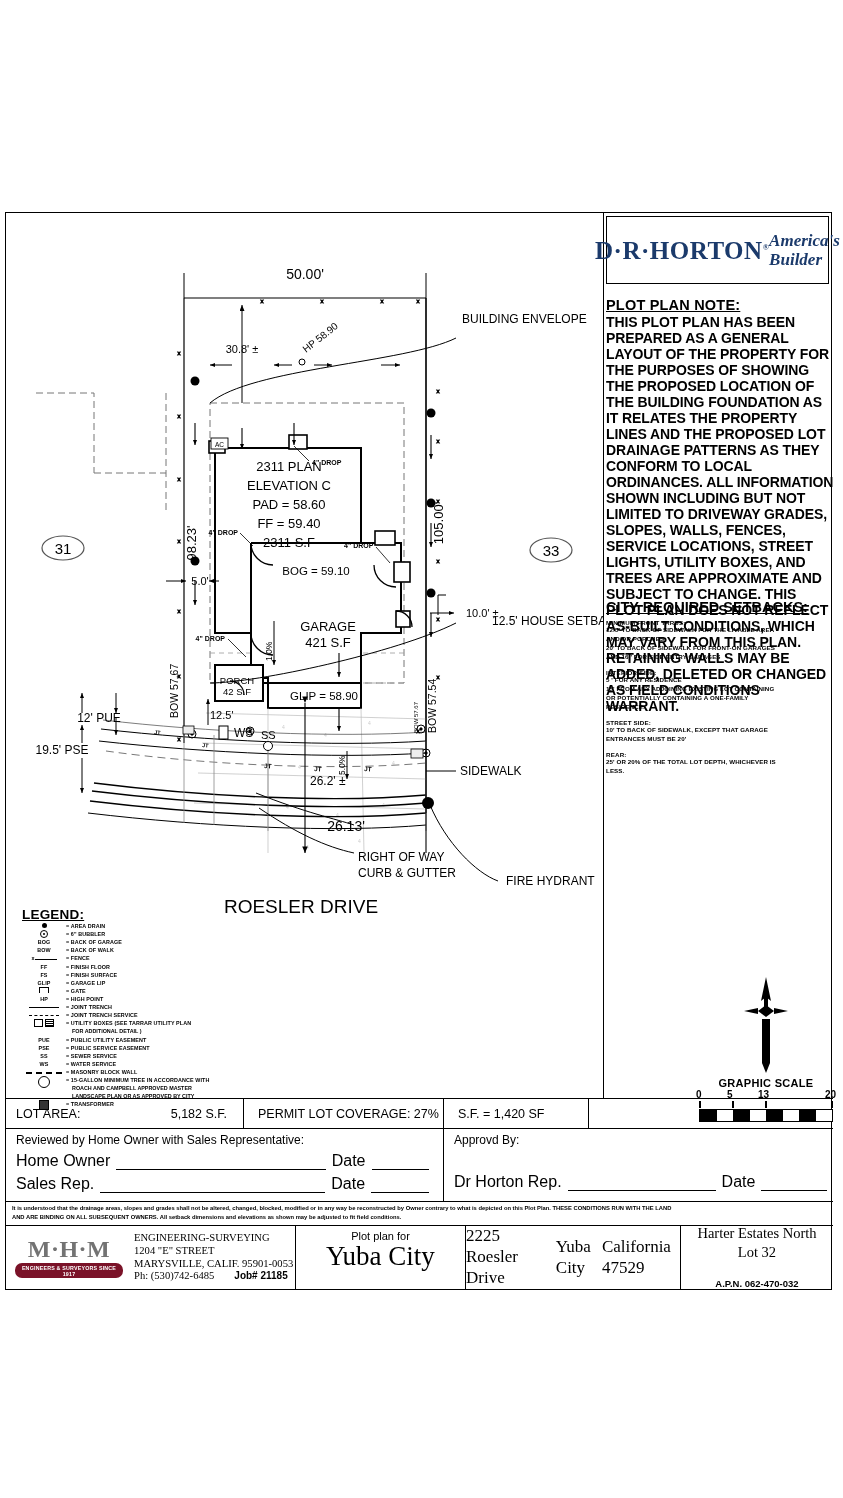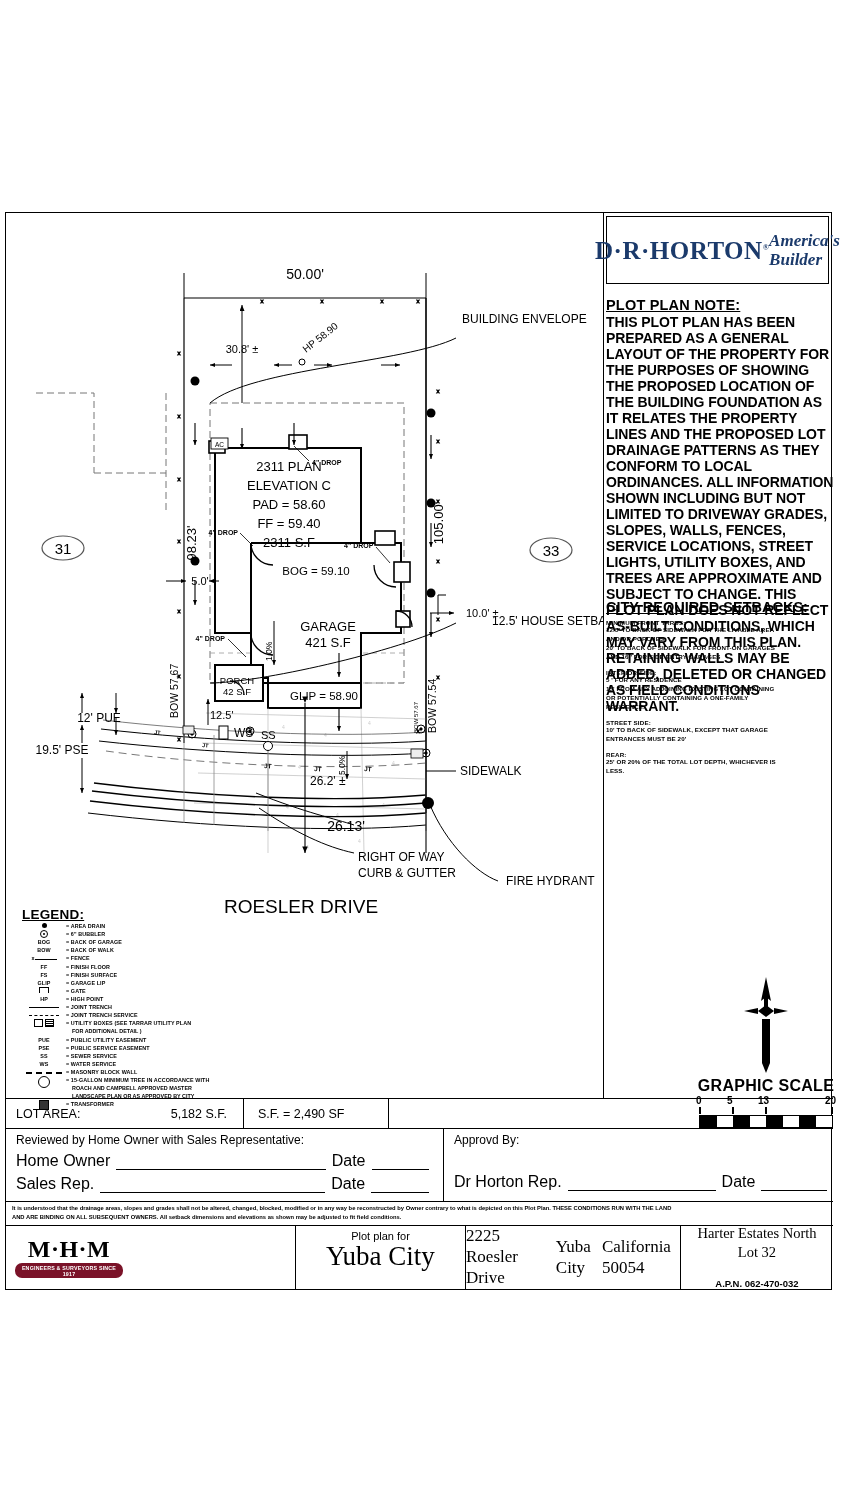--- a/index.html
+++ b/index.html
@@ -33,21 +33,21 @@
   
   #legend{position:absolute;left:16px;top:694px;width:215px;}
   #legend-title{font-size:13.5px;font-weight:bold;text-decoration:underline;letter-spacing:.2px;}
   .lg-row{display:flex;align-items:flex-start;font-size:5.4px;font-weight:bold;line-height:1.5;letter-spacing:.1px;}
   .lg-sym{width:44px;flex:0 0 44px;text-align:center;position:relative;height:8px;}
   .lg-txt{flex:1;}
   .lg-cont{padding-left:50px;font-size:5.4px;font-weight:bold;line-height:1.5;}
 
   
   #northscale{position:absolute;left:690px;top:762px;width:140px;text-align:center;}
-  #gs-label{font-size:16px;font-weight:bold;letter-spacing:.3px;margin-top:2px;}
+  #gs-label{font-size:11px;font-weight:bold;letter-spacing:.3px;margin-top:2px;}
   #gs-nums{position:relative;height:12px;font-size:10px;font-weight:bold;}
   #gs-nums span{position:absolute;top:0;}
   #gs-bar{position:relative;height:11px;border:1px solid #000;display:flex;margin-top:1px;}
   #gs-bar div{flex:1;}
   #gs-ticks{position:relative;height:7px;}
   #gs-ticks i{position:absolute;top:0;width:1.5px;height:7px;background:#000;}
 
   
   #lotrow{position:absolute;left:0;top:885px;width:827px;height:30px;border-top:1.5px solid #000;box-sizing:border-box;display:flex;}
   #lotrow .cell{border-right:1.5px solid #000;display:flex;align-items:center;box-sizing:border-box;font-size:12.5px;height:100%;}
@@ -62,21 +62,21 @@
   .rv-head{font-size:12px;margin-bottom:4px;}
   .sig{display:flex;align-items:flex-end;font-size:16px;margin-top:5px;}
   .sig .lbl{white-space:nowrap;}
   .sig .ln{border-bottom:1px solid #000;height:12px;margin:0 6px;}
   #disc{position:absolute;left:0;top:988px;width:827px;height:24px;border-top:1.5px solid #000;box-sizing:border-box;padding:2px 6px;font-size:5.8px;line-height:1.55;font-weight:bold;}
 
   #title-block{position:absolute;left:0;top:1012px;width:827px;height:64px;border-top:1.5px solid #000;box-sizing:border-box;display:flex;}
   .tb{border-right:1.5px solid #000;box-sizing:border-box;height:100%;}
   #tb1{width:290px;display:flex;align-items:center;}
   #mhm{width:118px;flex:0 0 118px;text-align:center;padding-left:4px;}
-  #mhm-main{font-family:"Liberation Serif",serif;font-weight:bold;font-size:24px;color:#000000;letter-spacing:.5px;line-height:1;}
+  #mhm-main{font-family:"Liberation Serif",serif;font-weight:bold;font-size:24px;color:#737373;letter-spacing:.5px;line-height:1;}
   #mhm-bar{margin:2px auto 0;width:108px;background:#7a1228;color:#fff;font-size:5.3px;font-weight:bold;letter-spacing:.2px;padding:1.5px 0;border-radius:7px;}
   #mhm-info{flex:1;font-family:"Liberation Serif",serif;font-size:10.6px;line-height:1.22;padding-left:6px;}
   #jobno{font-family:"Liberation Sans",sans-serif;font-weight:bold;font-size:10px;padding-left:20px;}
   #tb2{width:170px;text-align:center;padding-top:4px;}
   #tb2 .small{font-size:11px;}
   #tb2 .city{font-family:"Liberation Serif",serif;font-size:27px;line-height:1.1;}
   #tb3{width:215px;display:flex;flex-direction:row;align-items:center;justify-content:center;font-family:"Liberation Serif",serif;font-size:17px;line-height:1.22;}
   #tb4{flex:1;border-right:none;display:flex;flex-direction:column;align-items:center;justify-content:center;font-family:"Liberation Serif",serif;font-size:14.5px;line-height:1.3;}
   #apn{font-family:"Liberation Sans",sans-serif;font-size:9.5px;font-weight:bold;margin-top:16px;}
 </style>
@@ -561,21 +561,22 @@
           <div class="sb-line">LESS.</div>
         </div>
       </div>
   </div>
 
   <div id="lotrow">
     <div class="cell c1">
       <span>LOT AREA:</span>
       <span>5,182 S.F.</span>
     </div>
-    <div class="cell c3">S.F. = 2,490 SF</div>
+    <div class="cell c2">PERMIT LOT COVERAGE: 27%</div>
+    <div class="cell c3">S.F. = 1,420 SF</div>
     <div class="cell c4"></div>
   </div>
 
   <div id="revrow">
     <div id="revL">
       <div class="rv-head">Reviewed by Home Owner with Sales Representative:</div>
       <div class="sig">
         <span class="lbl">Home Owner</span>
         <span class="ln" style="width:255px"></span>
         <span class="lbl">Date</span>
@@ -603,29 +604,38 @@
     <div>It is understood that the drainage areas, slopes and grades shall not be altered, changed, blocked, modified or in any way be reconstructed by Owner contrary to what is depicted on this Plot Plan.  THESE CONDITIONS RUN WITH THE LAND</div>
     <div>AND ARE BINDING ON ALL SUBSEQUENT OWNERS.  All setback dimensions and elevations as shown may be adjusted to fit field conditions.</div>
   </div>
 
   <div id="title-block">
     <div class="tb" id="tb1">
       <div id="mhm">
         <div id="mhm-main">M·H·M</div>
         <div id="mhm-bar">ENGINEERS &amp; SURVEYORS SINCE 1917</div>
       </div>
+      <div id="mhm-info">
+        <div>ENGINEERING-SURVEYING</div>
+        <div>1204 "E" STREET</div>
+        <div>MARYSVILLE, CALIF. 95901-0053</div>
+        <div style="display:flex;align-items:baseline;">
+          <span>Ph: (530)742-6485</span>
+          <span id="jobno">Job# 21185</span>
+        </div>
+      </div>
     </div>
     <div class="tb" id="tb2">
       <div class="small">Plot plan for</div>
       <div class="city">Yuba City</div>
     </div>
     <div class="tb" id="tb3">
       <div>2225 Roesler Drive</div>
       <div>Yuba City</div>
-      <div>California 50054</div>
+      <div>California 47529</div>
     </div>
     <div class="tb" id="tb4">
       <div>Harter Estates North</div>
       <div>Lot 32</div>
       <div id="apn">A.P.N. 062-470-032</div>
     </div>
   </div>
 
 </div>
 

